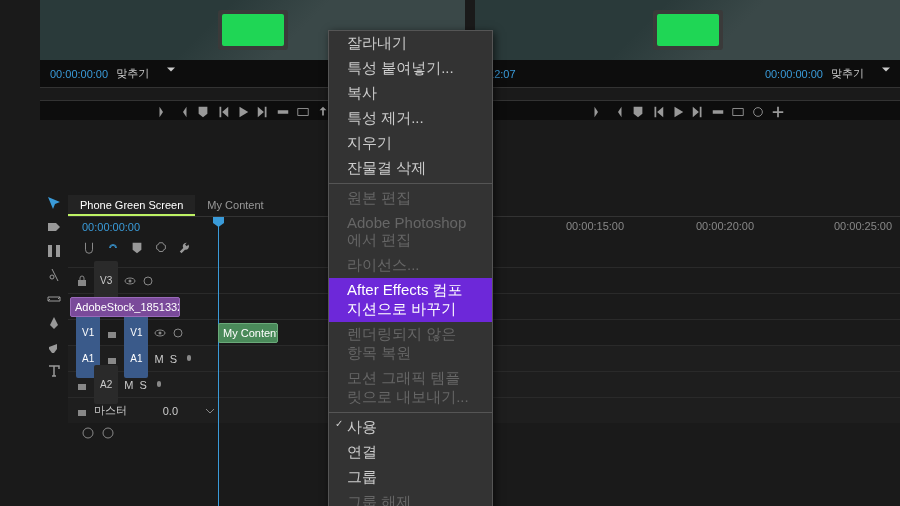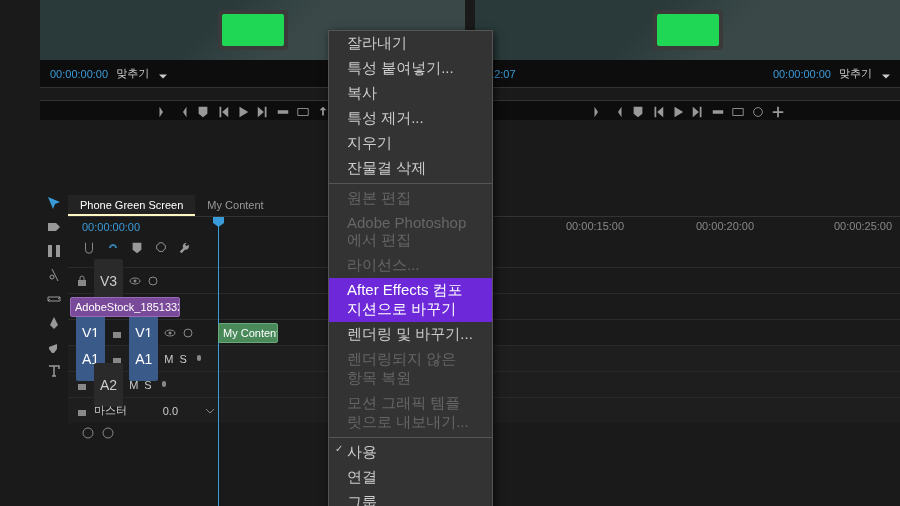--- a/index.html
+++ b/index.html
@@ -4,44 +4,44 @@
 <style>
 *{margin:0;padding:0;box-sizing:border-box;font-family:"Malgun Gothic",Arial,sans-serif;font-size:11px;user-select:none}
 body{background:#1a1a1a;width:900px;height:506px;overflow:hidden;color:#ccc;position:relative}
 .preview{position:absolute;top:0;left:40px;right:0;height:120px;display:flex;gap:10px}
 .prev-pane{flex:1;min-width:0;background:#0d0d0d;position:relative}
 .prev-img{width:100%;height:60px;background:linear-gradient(135deg,#2a3a3a 40%,#3a4848 60%);position:relative}
 .phone{position:absolute;top:10px;left:50%;transform:translateX(-50%);width:70px;height:40px;background:#3a3a3a;border-radius:3px}
 .phone::after{content:"";position:absolute;inset:4px;background:#1fd655;border-radius:2px}
 .tc-row{display:flex;align-items:center;gap:8px;padding:6px 10px;color:#3a9bd9;font-size:11px}
 .tc{color:#3a9bd9}
-.dd{color:#ccc;display:flex;align-items:flex-end;gap:10px}
+.dd{color:#ccc;display:flex;align-items:flex-start;gap:18px}
 .ctrl-row{display:flex;align-items:center;justify-content:center;gap:6px;padding:4px}
 .ctrl-row .ic{width:14px;height:14px;fill:#999}
 .ruler{height:14px;background:#1a1a1a;border-top:1px solid #333;border-bottom:1px solid #333}
 .tools{position:absolute;left:40px;top:195px;width:28px;display:flex;flex-direction:column;gap:8px;align-items:center}
 .tools .t{width:16px;height:16px;fill:#999}
 .tools .t.active{fill:#3a9bd9}
 .timeline{position:absolute;left:68px;top:195px;right:0;bottom:0;background:#1a1a1a}
 .tabs{display:flex;height:22px;border-bottom:1px solid #333}
 .tab{padding:4px 12px;color:#999;font-size:11px;cursor:pointer}
-.tab.active{color:#fff;border-bottom:2px solid #fef9c3;background:#232323}
+.tab.active{color:#fff;border-bottom:2px solid #bef264;background:#232323}
 .tl-head{display:flex;height:20px;align-items:center}
 .tl-tc{color:#3a9bd9;padding-left:14px;width:148px}
 .tl-ruler{flex:1;position:relative;height:100%;font-size:9px;color:#888}
 .tick{position:absolute;top:3px}
 .ph{position:absolute;top:0;bottom:-280px;left:0;width:1px;background:#3a9bd9}
 .ph::before{content:"";position:absolute;top:0;left:-5px;width:11px;height:10px;background:#3a9bd9;clip-path:polygon(0 0,100% 0,100% 60%,50% 100%,0 60%)}
 .toolbar{display:flex;gap:10px;padding:4px 14px;align-items:center}
 .toolbar svg{width:14px;height:14px;fill:#999}
 .tracks{margin-top:8px}
 .trk{display:flex;height:26px;align-items:center;border-top:1px solid #2a2a2a}
 .trk.audio{background:#1e1e1e}
 .trk-head{width:148px;display:flex;align-items:center;gap:6px;padding-left:8px}
-.trk-lbl{background:#2a2a2a;padding:14px 6px;border-radius:2px;color:#ccc;font-size:14px}
+.trk-lbl{background:#2a2a2a;padding:14px 6px;border-radius:2px;color:#ccc;font-size:10px}
 .trk-lbl.on{background:#3a5a8a;color:#fff}
 .trk-ic{width:12px;height:12px;fill:#888}
 .trk-body{flex:1;position:relative;height:100%}
 .clip{position:absolute;top:3px;height:20px;border-radius:2px;font-size:9px;color:#fff;padding:3px 4px;overflow:hidden;white-space:nowrap}
 .clip.v1{background:#7a4a9a;border:1px solid #9a6aba}
 .clip.v2{background:#4a8a5a;border:1px solid #6aaa7a}
 .clip.end{background:#5a4a8a;width:8px}
 .mix{display:flex;align-items:center;gap:8px;padding:4px 14px}
 .ctx{position:absolute;left:328px;top:30px;width:165px;background:#333;border:1px solid #555;box-shadow:2px 2px 8px rgba(0,0,0,.6);z-index:100}
 .ctx-item{padding:3px 18px;color:#ccc;font-size:15px;cursor:pointer;position:relative}
@@ -312,21 +312,20 @@
     <div class="ctx-item">특성 붙여넣기...</div>
     <div class="ctx-item">복사</div>
     <div class="ctx-item">특성 제거...</div>
     <div class="ctx-item">지우기</div>
     <div class="ctx-item">잔물결 삭제</div>
     <div class="ctx-sep"></div>
     <div class="ctx-item dis">원본 편집</div>
     <div class="ctx-item dis">Adobe Photoshop에서 편집</div>
     <div class="ctx-item dis">라이선스...</div>
     <div class="ctx-item hl">After Effects 컴포지션으로 바꾸기</div>
-    <div class="ctx-item">렌더링 및 바꾸기...</div>
     <div class="ctx-item dis">렌더링되지 않은 항목 복원</div>
     <div class="ctx-item dis">모션 그래픽 템플릿으로 내보내기...</div>
     <div class="ctx-sep"></div>
     <div class="ctx-item chk">사용</div>
     <div class="ctx-item">연결</div>
     <div class="ctx-item">그룹</div>
     <div class="ctx-item dis">그룹 해제</div>
     <div class="ctx-item dis">클립 병합...</div>
   </div>
 

